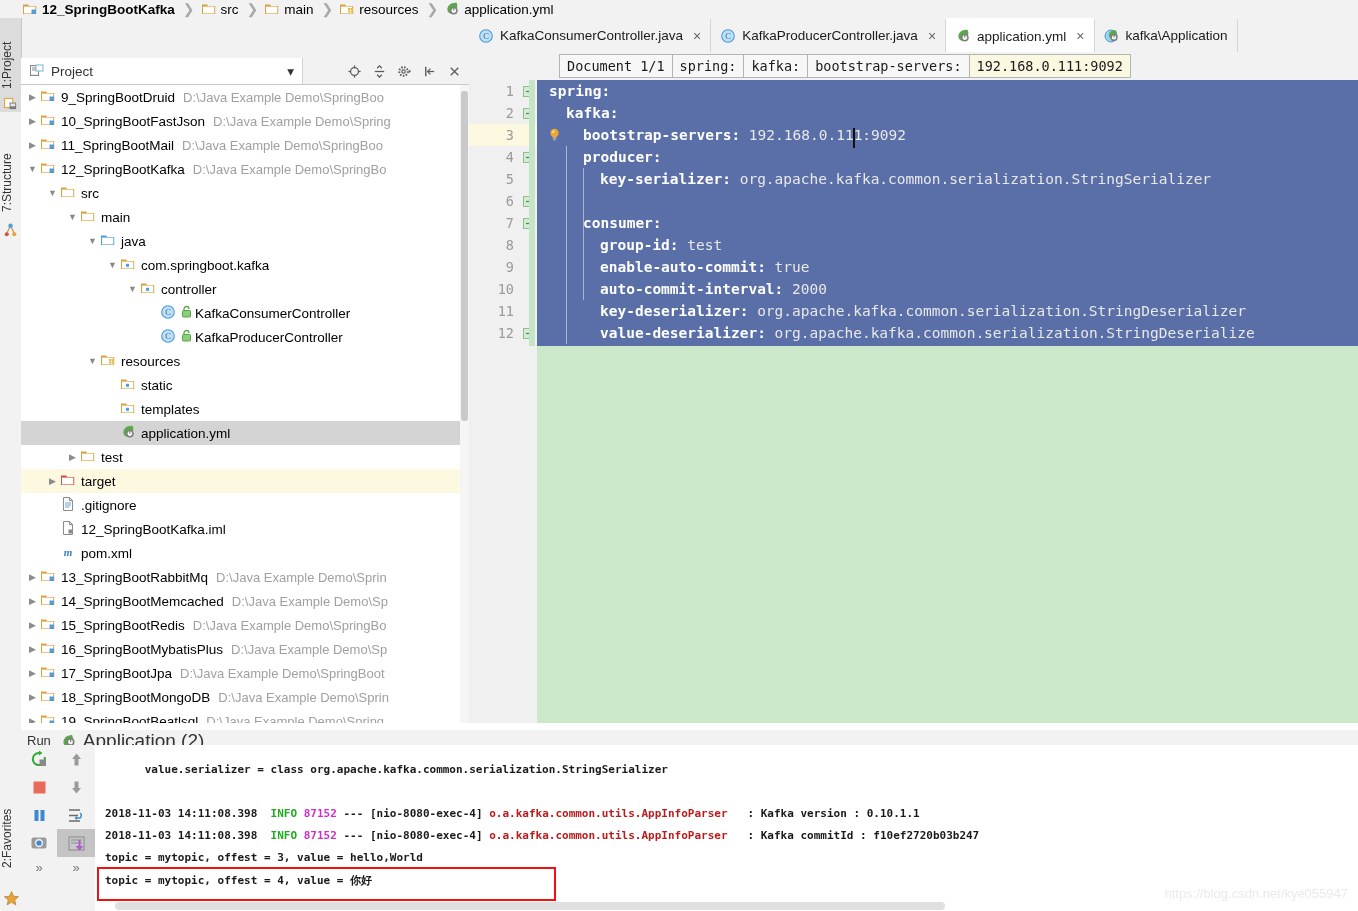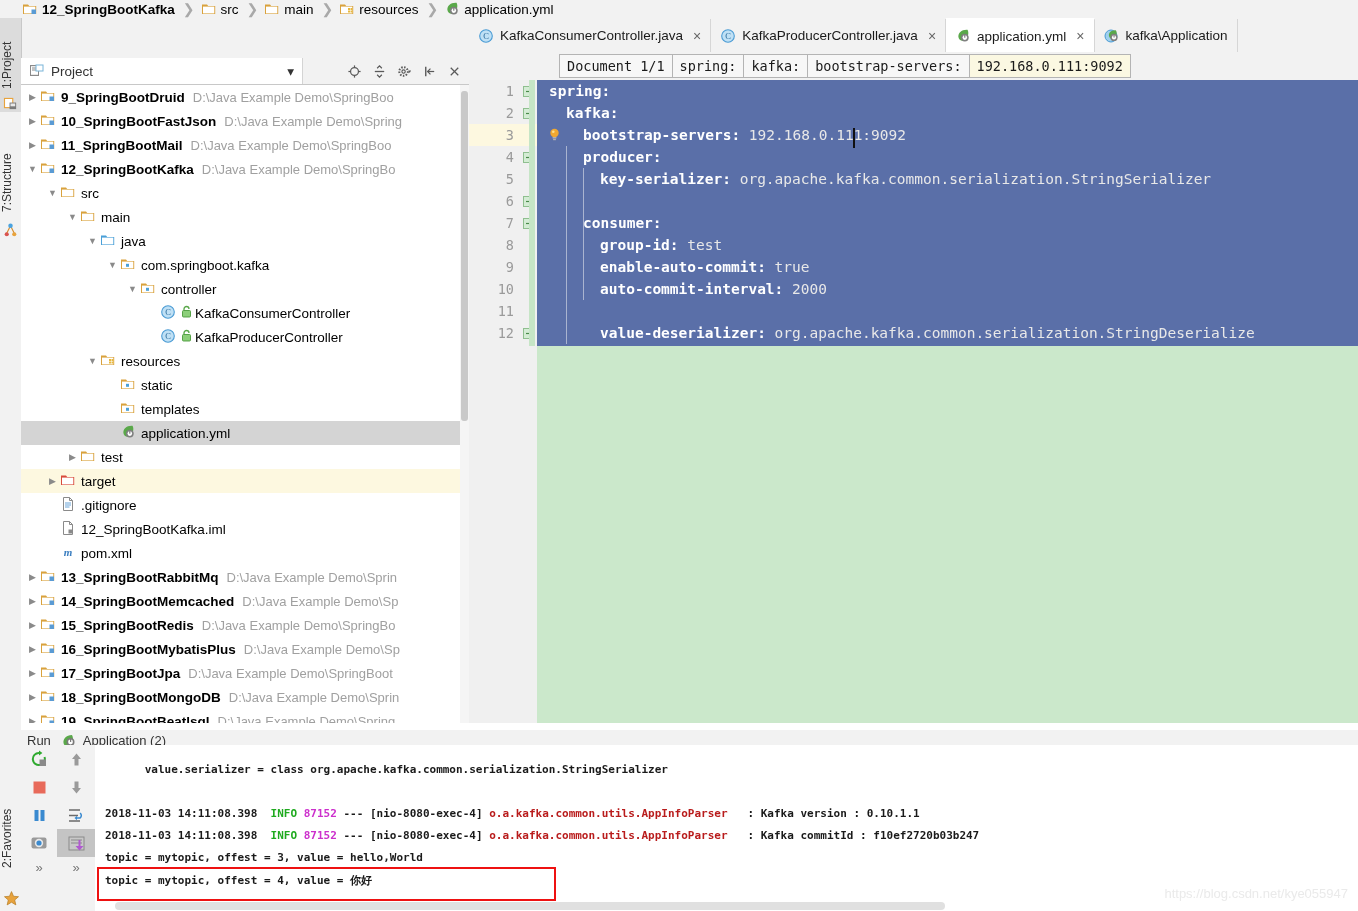--- a/index.html
+++ b/index.html
@@ -50,21 +50,21 @@
   .ph-tools{display:flex;align-items:center;gap:9px;margin-left:auto;padding-right:7px;}
   .ph-tool{width:16px;height:16px;display:flex;align-items:center;justify-content:center;color:#5a5a5a;}
 
   .tree{position:absolute;left:0;top:27px;width:448px;height:678px;overflow:hidden;background:#fff;}
   .trow{height:24px;display:flex;align-items:center;white-space:nowrap;padding-left:4px;box-sizing:border-box;}
   .trow.sel{background:#d4d4d4;}
   .trow.hl{background:#fdf8e0;}
   .tw{display:inline-block;width:15px;flex:0 0 15px;text-align:center;color:#8a8a8a;font-size:9px;}
   .ticon{display:inline-block;width:17px;flex:0 0 17px;margin-right:4px;}
   .tlabel{font-size:13.5px;}
-  .tlabel.b{font-weight:bold;}
+  .tlabel.b{font-weight:normal;}
   .tpath{font-size:13px;color:#a0a0a0;margin-left:8px;}
   .tlock{display:inline-block;width:11px;flex:0 0 11px;margin-right:3px;}
 
   
   .tree-sb{position:absolute;right:0;top:0;width:9px;background:#f5f5f5;}
   .tree-sb-thumb{position:absolute;right:1px;width:7px;background:#c9c9c9;border-radius:3px;}
 
   
   .editor{position:absolute;left:469px;top:18px;width:889px;height:705px;background:#fff;}
   .tabbar{position:absolute;left:0;top:0;width:889px;height:34px;background:#f2f2f2;display:flex;align-items:flex-end;}
@@ -102,21 +102,21 @@
   .cline .v{color:#e8e8e8;}
   .indentguide{position:absolute;width:1px;background:#aab4d0;}
   .caret{position:absolute;width:2px;background:#101010;}
 
   
   .runpanel{position:absolute;left:21px;top:723px;width:1337px;height:188px;background:#fff;}
   .runhead{position:absolute;left:0;top:0;width:1337px;height:22px;background:#f2f2f2;
            display:flex;align-items:center;gap:6px;padding-left:2px;box-sizing:border-box;
            border-bottom:1px solid #d0d0d0;margin-top:7px;}
   .runhead .rh-run{font-size:13px;color:#333;margin-right:4px;}
-  .runhead .rh-title{font-size:13px;color:#333;}
+  .runhead .rh-title{font-size:19px;color:#333;}
   .runtools{position:absolute;left:0;top:22px;width:36px;height:166px;background:#f2f2f2;}
   .runtools2{position:absolute;left:36px;top:22px;width:38px;height:166px;background:#f2f2f2;}
   .rtbtn{width:36px;height:28px;display:flex;align-items:center;justify-content:center;}
   .rtbtn.sel{background:#c4c4c4;}
   .console{position:absolute;left:74px;top:22px;width:1263px;height:166px;background:#fff;overflow:hidden;}
   .cl{position:absolute;left:10px;white-space:pre;font-family:"DejaVu Sans Mono", monospace;font-size:11px;color:#1a1a1a;font-weight:bold;}
   .cl .info{color:#1faa1f;}
   .cl .pid{color:#cc2fcc;}
   .cl .logger{color:#b91c1c;}
   .redbox{position:absolute;border:2px solid #ee1111;}
@@ -675,20 +675,21 @@
         <div class="selblock" style="top:0;height:266px;"></div>
       <div class="cline" style="top: 0px; left: 12px;"><span class="k">spring:</span><span class="v"></span></div>
           <div class="cline" style="top: 22px; left: 29px;"><span class="k">kafka:</span><span class="v"></span></div>
           <div class="cline" style="top: 44px; left: 46px;"><span class="k">bootstrap-servers:</span><span class="v"> 192.168.0.111:9092</span></div>
           <div class="cline" style="top: 66px; left: 46px;"><span class="k">producer:</span><span class="v"></span></div>
           <div class="cline" style="top: 88px; left: 63px;"><span class="k">key-serializer:</span><span class="v"> org.apache.kafka.common.serialization.StringSerializer</span></div>
           <div class="cline" style="top: 132px; left: 46px;"><span class="k">consumer:</span><span class="v"></span></div>
           <div class="cline" style="top: 154px; left: 63px;"><span class="k">group-id:</span><span class="v"> test</span></div>
           <div class="cline" style="top: 176px; left: 63px;"><span class="k">enable-auto-commit:</span><span class="v"> true</span></div>
           <div class="cline" style="top: 198px; left: 63px;"><span class="k">auto-commit-interval:</span><span class="v"> 2000</span></div>
+          <div class="cline" style="top: 220px; left: 63px;"><span class="k">key-deserializer:</span><span class="v"> org.apache.kafka.common.serialization.StringDeserializer</span></div>
           <div class="cline" style="top: 242px; left: 63px;"><span class="k">value-deserializer:</span><span class="v"> org.apache.kafka.common.serialization.StringDeserialize</span></div>
           <div class="indentguide" style="left: 29px; top: 66px; height: 198px;"></div>
           <div class="indentguide" style="left: 46px; top: 88px; height: 110px;"></div>
           <div class="indentguide" style="left: 46px; top: 154px; height: 66px;"></div>
           <div class="caret" style="left: 316px; top: 48px; height: 20px;"></div>
         </div>
     <div class="bulb" style="top: 47px;"><svg width="15" height="15" viewBox="0 0 15 15">
             <circle cx="7.5" cy="6" r="4.2" fill="#f0a830"></circle>
             <circle cx="6.3" cy="4.8" r="1.3" fill="#fbe08a"></circle>
             <rect x="5.6" y="10" width="3.8" height="1.5" fill="#b0b0b0"></rect>

